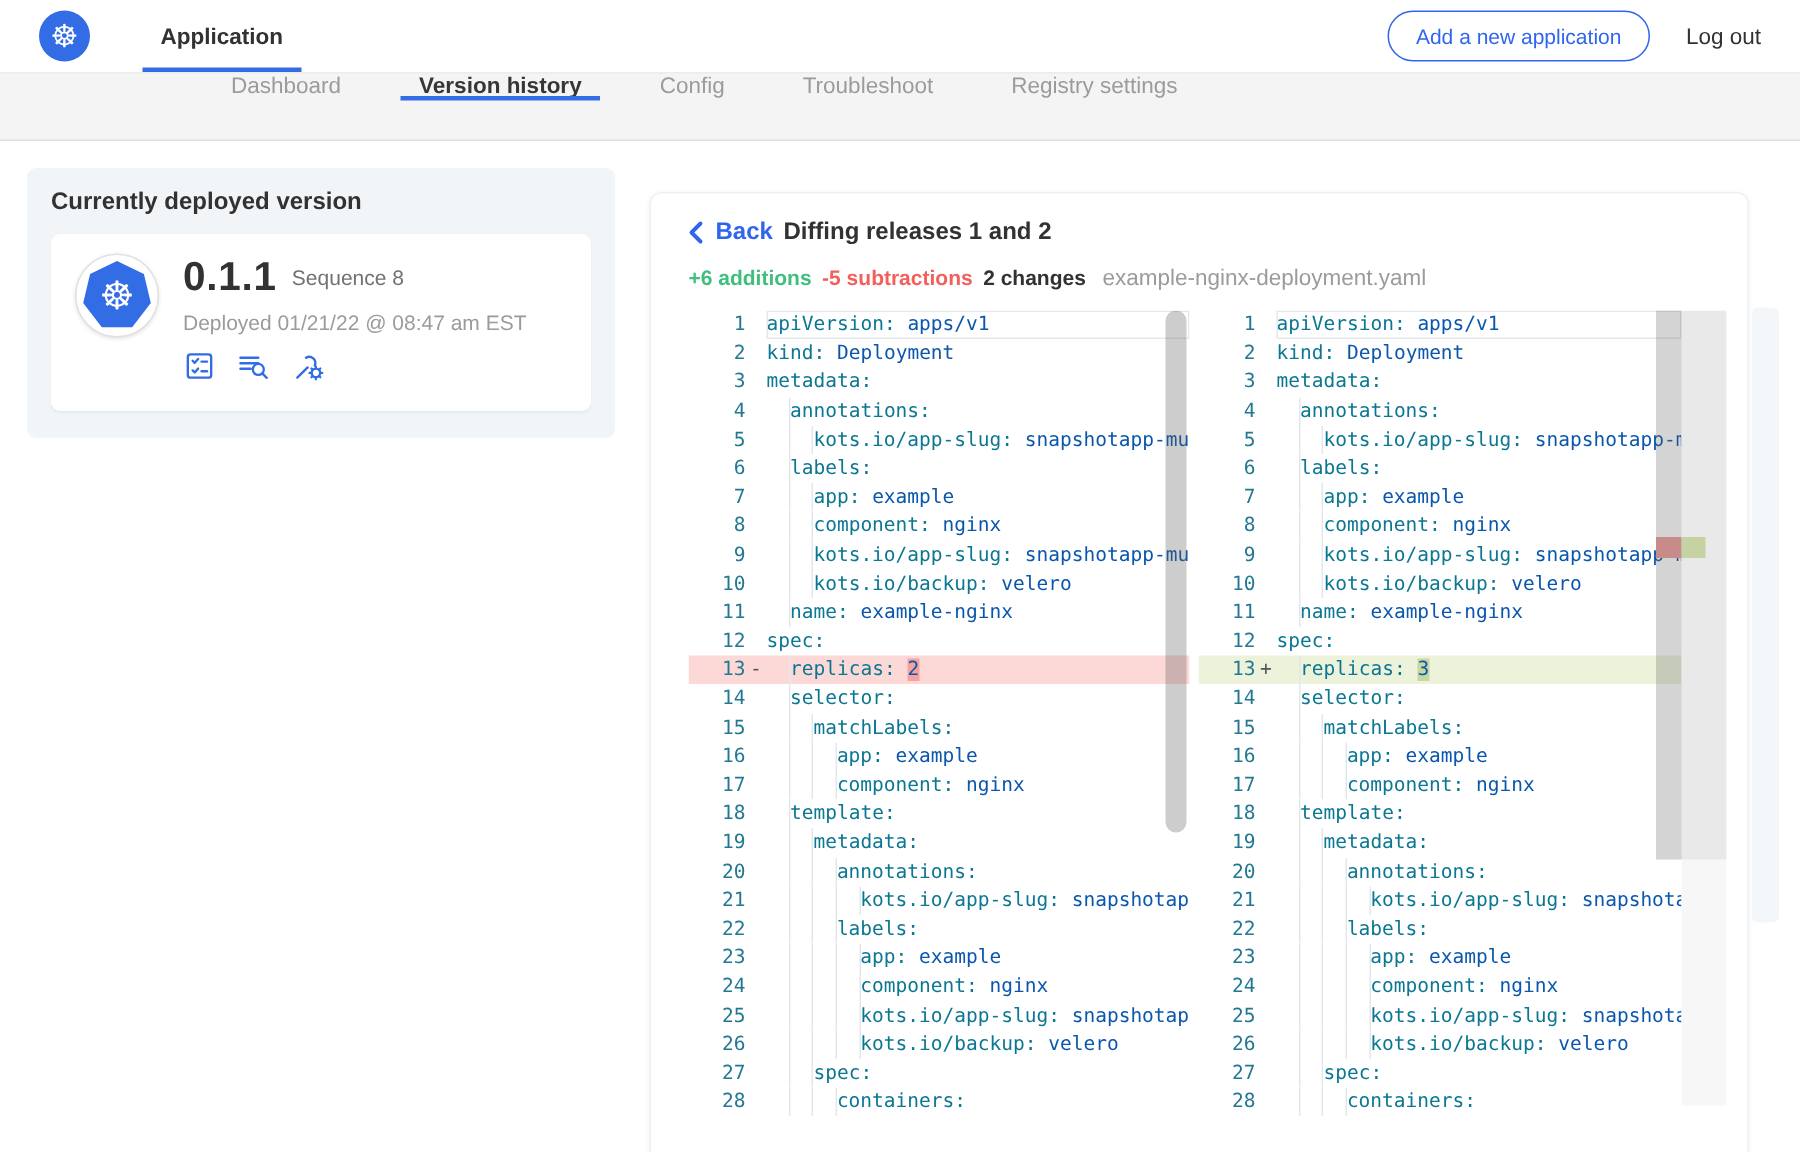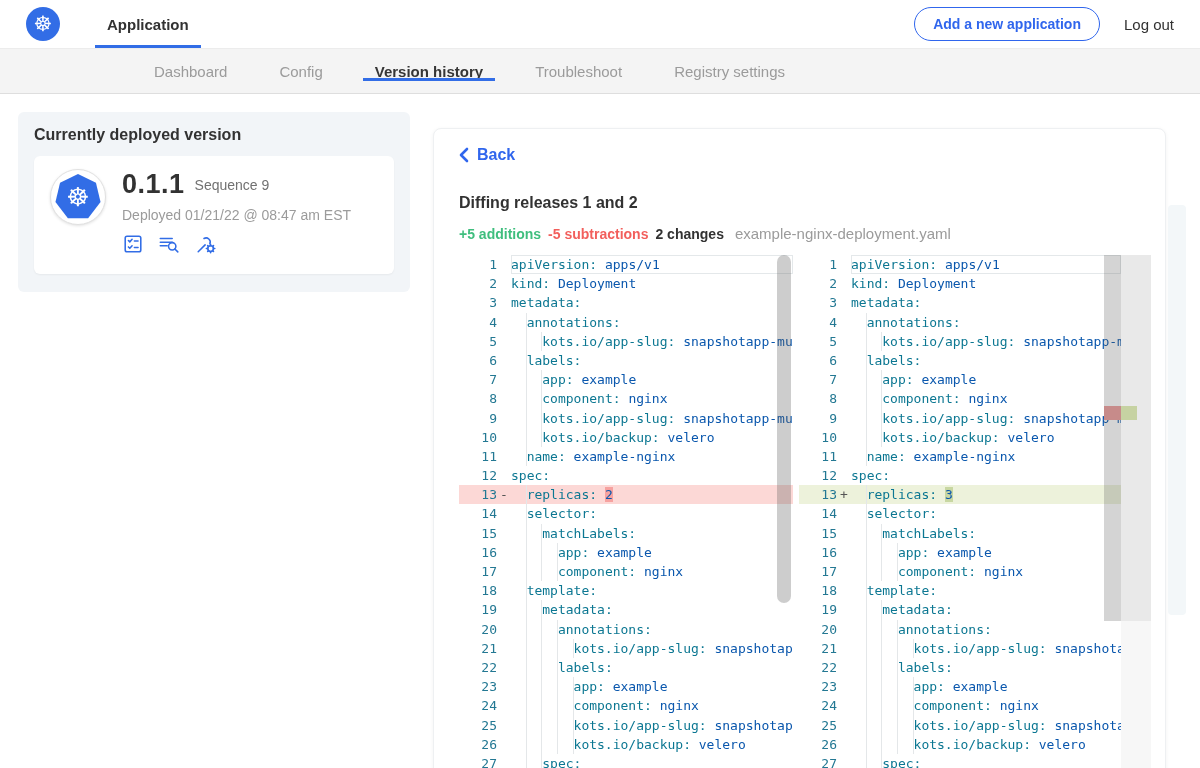--- a/index.html
+++ b/index.html
@@ -12,28 +12,28 @@
   
   .topnav { height:48px; display:flex; align-items:stretch; padding-left:26px; background:#fff; }
   .brand { align-self:center; width:34px; height:34px; border-radius:50%; background:#326de6;
            color:#fff; display:flex; align-items:center; justify-content:center; font-size:21px;
            margin-right:32px; flex:none; }
   .toptab { display:flex; align-items:center; padding:0 15px; font-size:15px; font-weight:bold;
             color:#4a4a4a; position:relative; cursor:pointer; }
   .toptab.active { color:#323232; }
   .toptab.active::after { content:""; position:absolute; left:3px; right:3px; bottom:0; height:3px; background:#326de6; }
   .top-right { margin-left:auto; display:flex; align-items:center; gap:24px; padding-right:26px; }
-  .add-btn { border:1px solid #3066ed; color:#3066ed; font-weight:bold; font-size:14px;
+  .add-btn { border:1px solid #3066ed; color:#3066ed; font-weight:normal; font-size:14px;
              border-radius:17px; padding:8px 18px; background:#fff; cursor:pointer;
              font-family:"Liberation Sans",sans-serif; }
   .logout { font-size:15px; color:#323232; cursor:pointer; }
 
   
   .subnav { height:46px; background:#f4f4f4; border-top:1px solid #ececec; border-bottom:1px solid #dedede;
-            display:flex; align-items:center; padding-left:128px; }
+            display:flex; align-items:flex-start; padding-left:128px; }
   .subtab { display:flex; align-items:center; padding:0 26px; font-size:15px; color:#9b9b9b;
             position:relative; cursor:pointer; }
   .subtab.active { color:#363636; font-weight:bold; }
   .subtab.active::after { content:""; position:absolute; left:14px; right:14px; bottom:-1px; height:3px; background:#326de6; }
 
   
   .deployed-card { position:absolute; left:18px; top:112px; width:392px; height:180px;
                    background:#f2f5f8; border-radius:6px; padding:14px 16px; }
   .deployed-title { font-size:16px; font-weight:bold; color:#323232; }
   .version-card { background:#fff; border-radius:6px; margin-top:12px; padding:13px 16px;
@@ -48,21 +48,21 @@
   .version-num { font-size:27px; font-weight:800; color:#323232; letter-spacing:.5px; }
   .sequence { font-size:14px; color:#717171; }
   .deployed-at { font-size:14px; color:#9b9b9b; margin-top:7px; }
   .action-icons { display:flex; gap:13px; margin-top:10px; align-items:center; }
   .action-icons svg { cursor:pointer; }
 
   
   .diff-card { position:absolute; left:433px; top:128px; width:733px; height:662px;
                background:#fff; border-radius:8px; border:1px solid #eef0f2;
                box-shadow:0 1px 4px rgba(0,0,0,.05); padding:17px 16px 0 25px; }
-  .diff-head { display:flex; gap:30px;flex-direction:column; }
+  .diff-head { display:flex; align-items:center; gap:7px; }
   .back { color:#3066ed; font-weight:bold; font-size:16px; display:flex; align-items:center; gap:8px; cursor:pointer; }
   .diff-title { font-size:16px; font-weight:bold; color:#323232; }
   .diff-stats { margin-top:13px; font-size:14px; display:flex; gap:7px; align-items:baseline; }
   .st-add { color:#3fbe7e; font-weight:bold; }
   .st-sub { color:#f25f5c; font-weight:bold; }
   .st-chg { color:#323232; font-weight:bold; }
   .st-file { color:#9b9b9b; font-size:15px; margin-left:4px; font-weight:normal; }
 
   .panes { display:flex; gap:6px; margin-top:13px; height:560px; }
   .pane { position:relative; background:#fff; overflow:hidden; flex:none; }
@@ -109,44 +109,44 @@
   <div class="top-right">
     <button class="add-btn">Add a new application</button>
     <span class="logout">Log out</span>
   </div>
 </div>
 
 <div class="subnav">
   <div class="subtab">
       <span>Dashboard</span>
     </div>
-  <div class="subtab">
-      <span>Config</span>
-    </div>
   <div class="subtab active">
       <span>Version history</span>
+    </div>
+  <div class="subtab">
+      <span>Config</span>
     </div>
   <div class="subtab">
       <span>Troubleshoot</span>
     </div>
   <div class="subtab">
       <span>Registry settings</span>
     </div>
 </div>
 
 <div class="deployed-card">
   <div class="deployed-title">Currently deployed version</div>
   <div class="version-card">
     <div class="logo-badge">
       <div class="logo-hept">☸</div>
     </div>
     <div>
       <div class="version-line">
         <span class="version-num">0.1.1</span>
-        <span class="sequence">Sequence 9</span>
+        <span class="sequence">Sequence 8</span>
       </div>
       <div class="deployed-at">Deployed 01/21/22 @ 08:47 am EST</div>
       <div class="action-icons">
         <svg width="22" height="22" viewBox="0 0 24 24" fill="none" stroke="#326de6" stroke-width="1.7" stroke-linecap="round" stroke-linejoin="round">
           <rect x="3.5" y="3.5" width="17" height="17" rx="2"></rect>
           <path d="M7 8.2l1.5 1.5L11 6.9"></path>
             <path d="M13.5 8.8h4"></path>
           <path d="M7 15.2l1.5 1.5L11 13.9"></path>
             <path d="M13.5 15.8h4"></path>
         </svg>
@@ -170,21 +170,21 @@
   <div class="diff-head">
     <div class="back">
       <svg width="10" height="16" viewBox="0 0 10 16" fill="none" stroke="#3066ed" stroke-width="2.6" stroke-linecap="round" stroke-linejoin="round">
           <path d="M8 2L2 8l6 6"></path>
         </svg>
       <span>Back</span>
     </div>
     <div class="diff-title">Diffing releases 1 and 2</div>
   </div>
   <div class="diff-stats">
-    <span class="st-add">+5 additions</span>
+    <span class="st-add">+6 additions</span>
     <span class="st-sub">-5 subtractions</span>
     <span class="st-chg">2 changes</span>
     <span class="st-file">example-nginx-deployment.yaml</span>
   </div>
 
   <div class="panes">
     <div class="pane p-left">
       <div class="code" id="code-left">
           <div class="cl first"><span class="ln">1</span><span class="sg"></span><span class="ct"><span class="k">apiVersion:</span> <span class="v">apps/v1</span></span></div>
           <div class="cl"><span class="ln">2</span><span class="sg"></span><span class="ct"><span class="k">kind:</span> <span class="v">Deployment</span></span></div>

